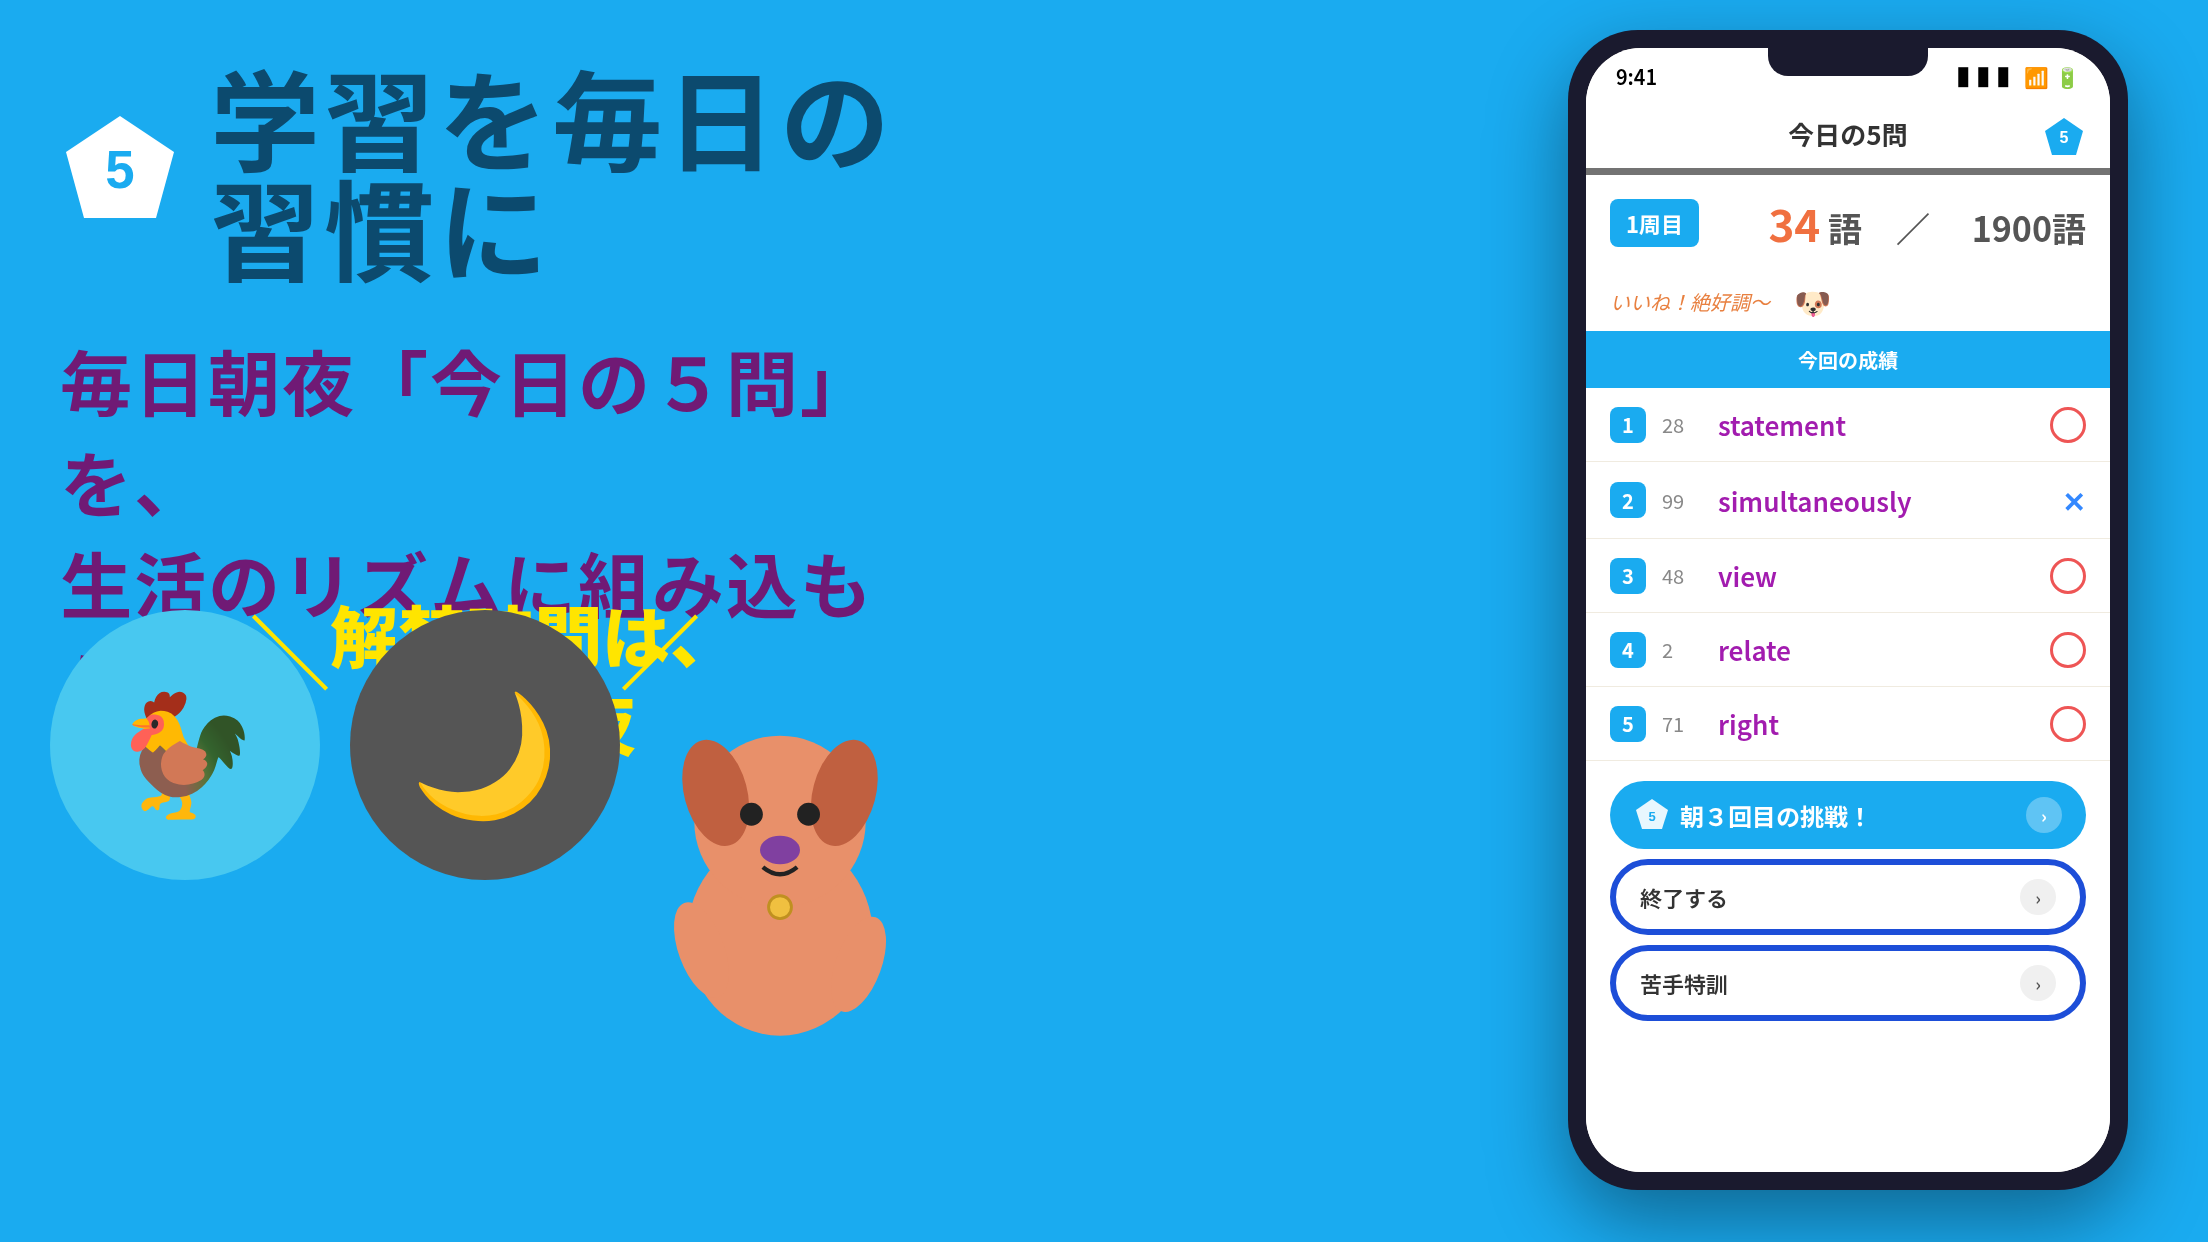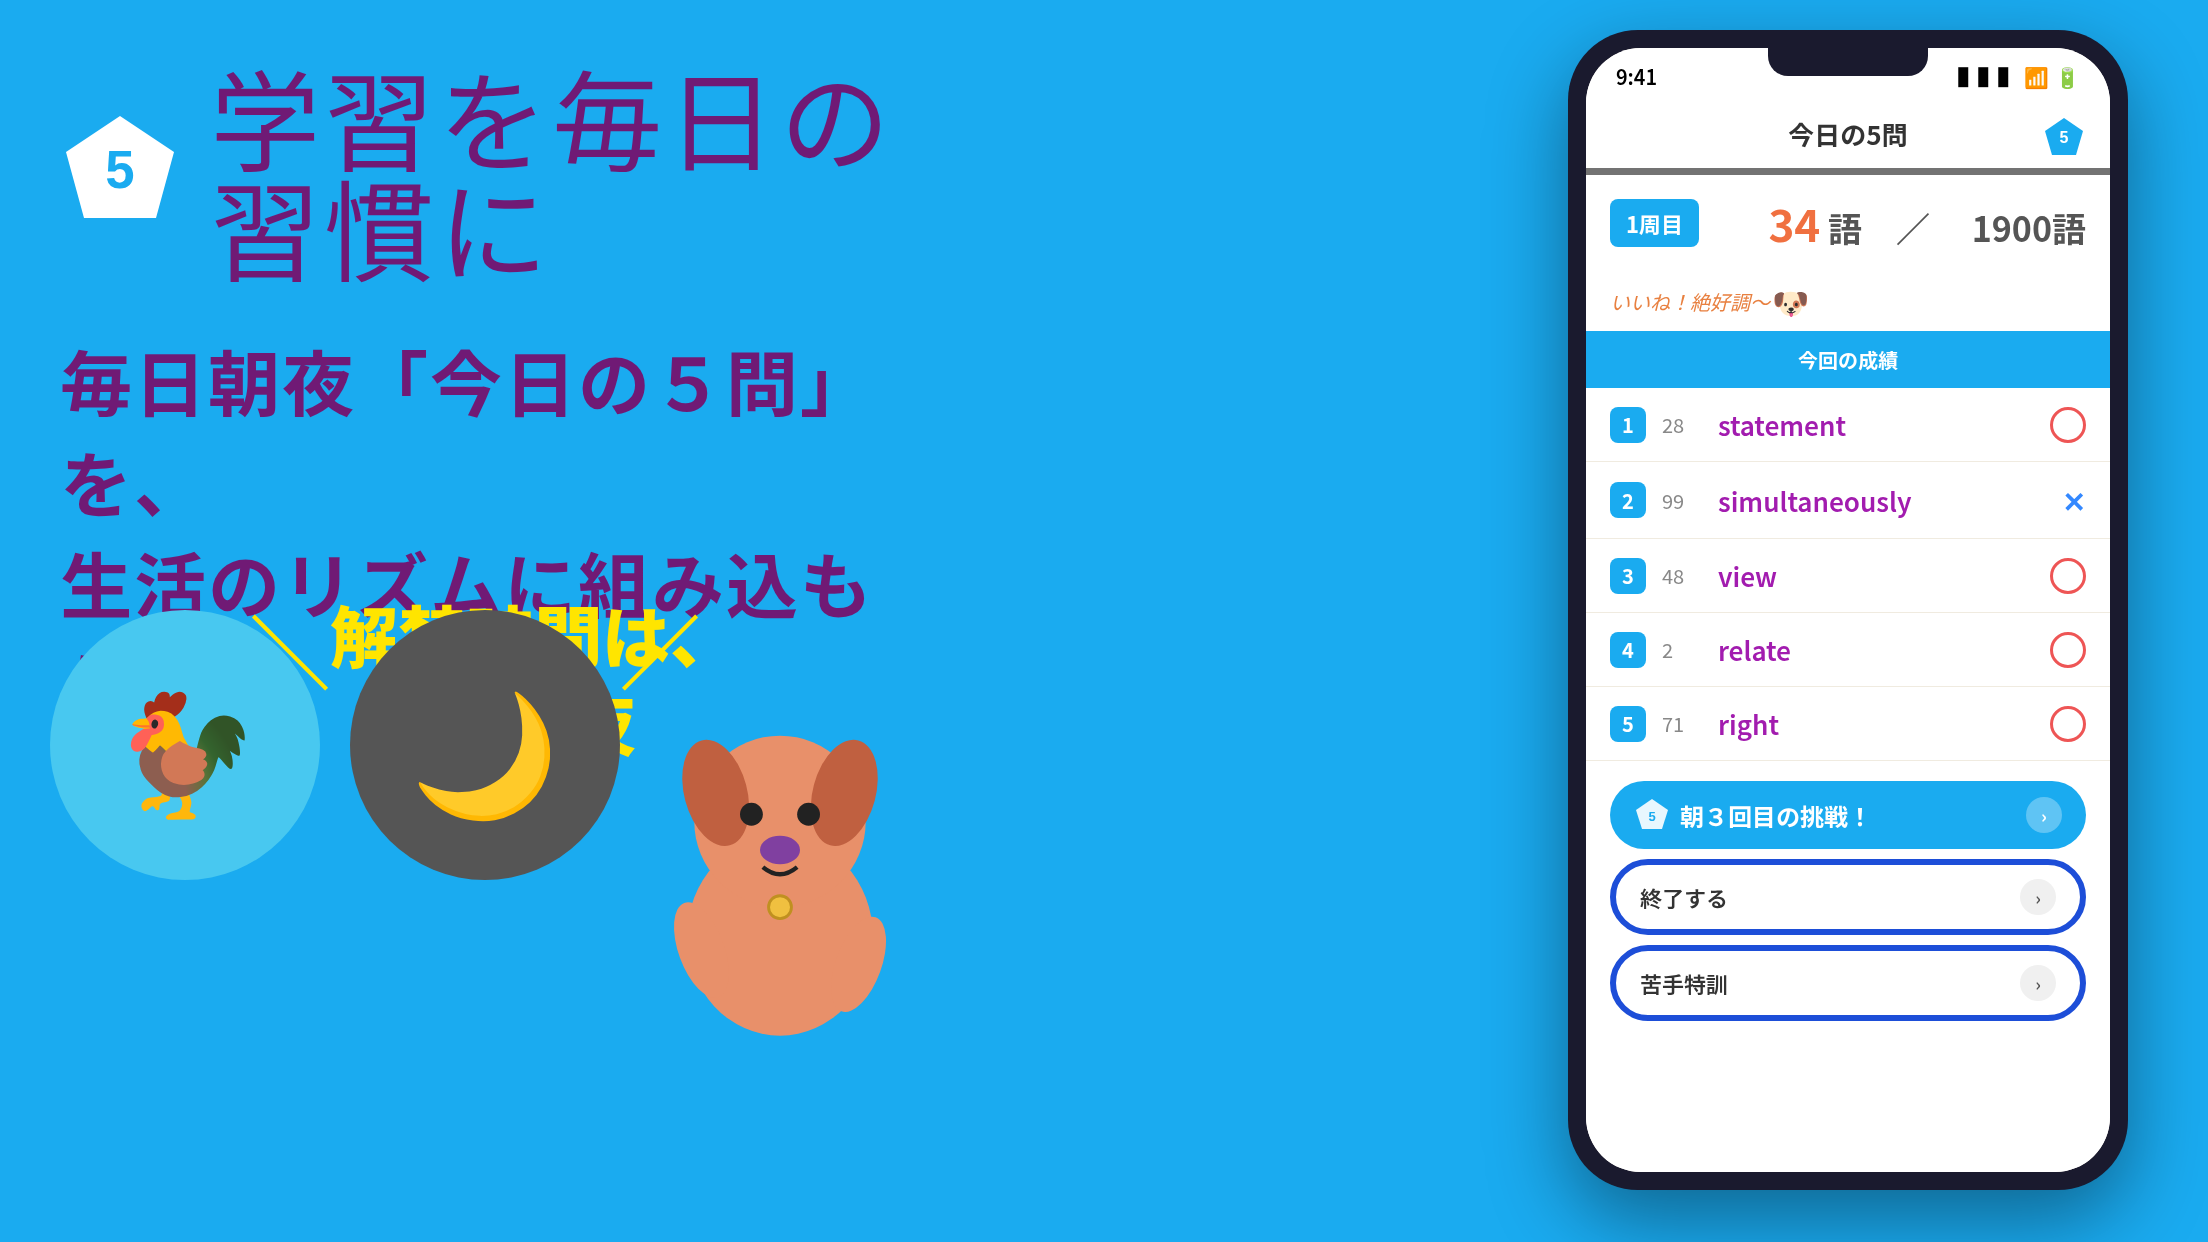--- a/index.html
+++ b/index.html
@@ -28,22 +28,22 @@
     }
 
     .pentagon-badge {
       width: 120px;
       height: 120px;
       flex-shrink: 0;
     }
 
     .main-title {
       font-size: 110px;
-      font-weight: 400;
-      color: #701a75;
+      font-weight: 700;
+      color: #0c4a6e;
       line-height: 1;
       letter-spacing: 4px;
     }
 
     .subtitle {
       font-size: 72px;
       font-weight: 700;
       color: #701a75;
       line-height: 1.4;
       margin-bottom: 60px;
@@ -230,21 +230,21 @@
 
     .count-total {
       color: #555;
     }
 
     
     .praise-row {
       padding: 8px 24px;
       display: flex;
       align-items: center;
-      gap: 2px;
+      gap: 24px;
       background: white;
     }
 
     .praise-text {
       color: #e88040;
       font-size: 20px;
       font-style: italic;
     }
 
     

